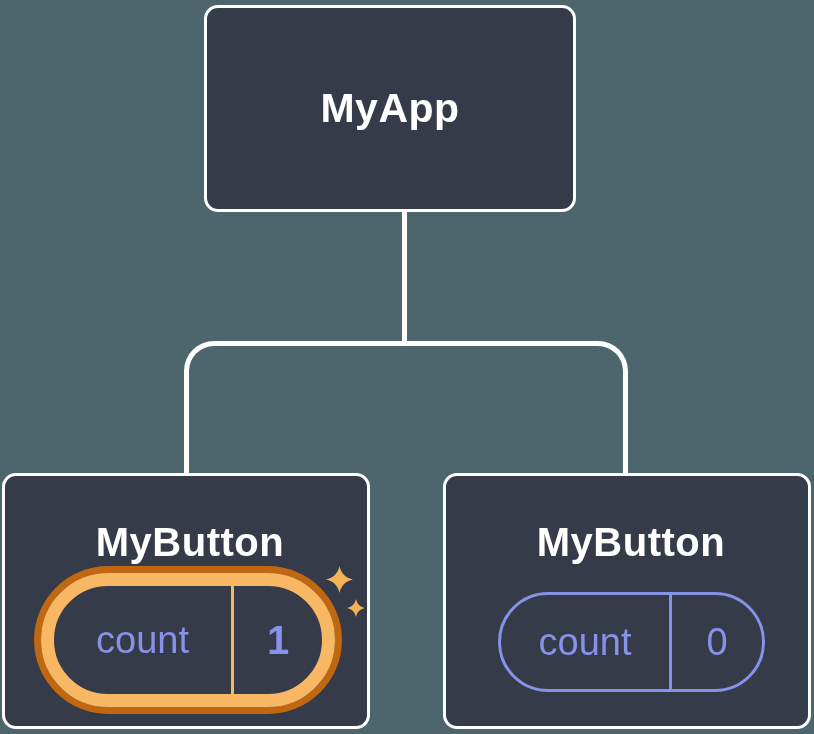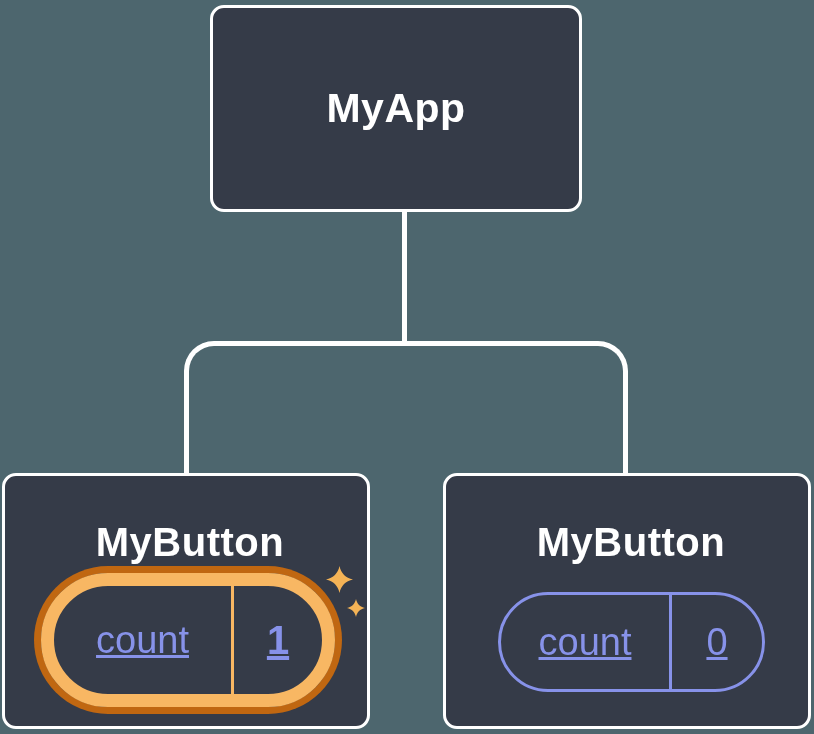--- a/index.html
+++ b/index.html
@@ -24,21 +24,21 @@
   .canvas{position:absolute;inset:0;}
 
   
   .node{
     position:absolute;
     background:var(--node-fill);
     border:3px solid var(--node-border);
     border-radius:14px;
   }
   .node-root{
-    left:210px;top:5px;width:372px;height:207px;
+    left:204px;top:5px;width:372px;height:207px;
     display:flex;align-items:center;justify-content:center;
   }
   .node-title{
     color:var(--title-text);
     font-size:41px;
     font-weight:600;
     letter-spacing:0.5px;
     text-align:center;
   }
   .node-child-left{left:2px;top:473px;width:368px;height:256px;}
@@ -63,21 +63,20 @@
     border-bottom:none;
     border-radius:30px 30px 0 0;
   }
 
   
   .state-pill{
     position:absolute;
     display:flex;
     align-items:stretch;
     color:var(--state-purple);
-    text-decoration:underline;
   }
   .state-pill .cell{
     display:flex;align-items:center;justify-content:center;
   }
   .state-key{font-size:38px;}
   .state-value{font-size:38px;}
 
   .pill-plain{
     left:52px;top:116px;width:267px;height:100px;
     border:3px solid var(--state-purple);

